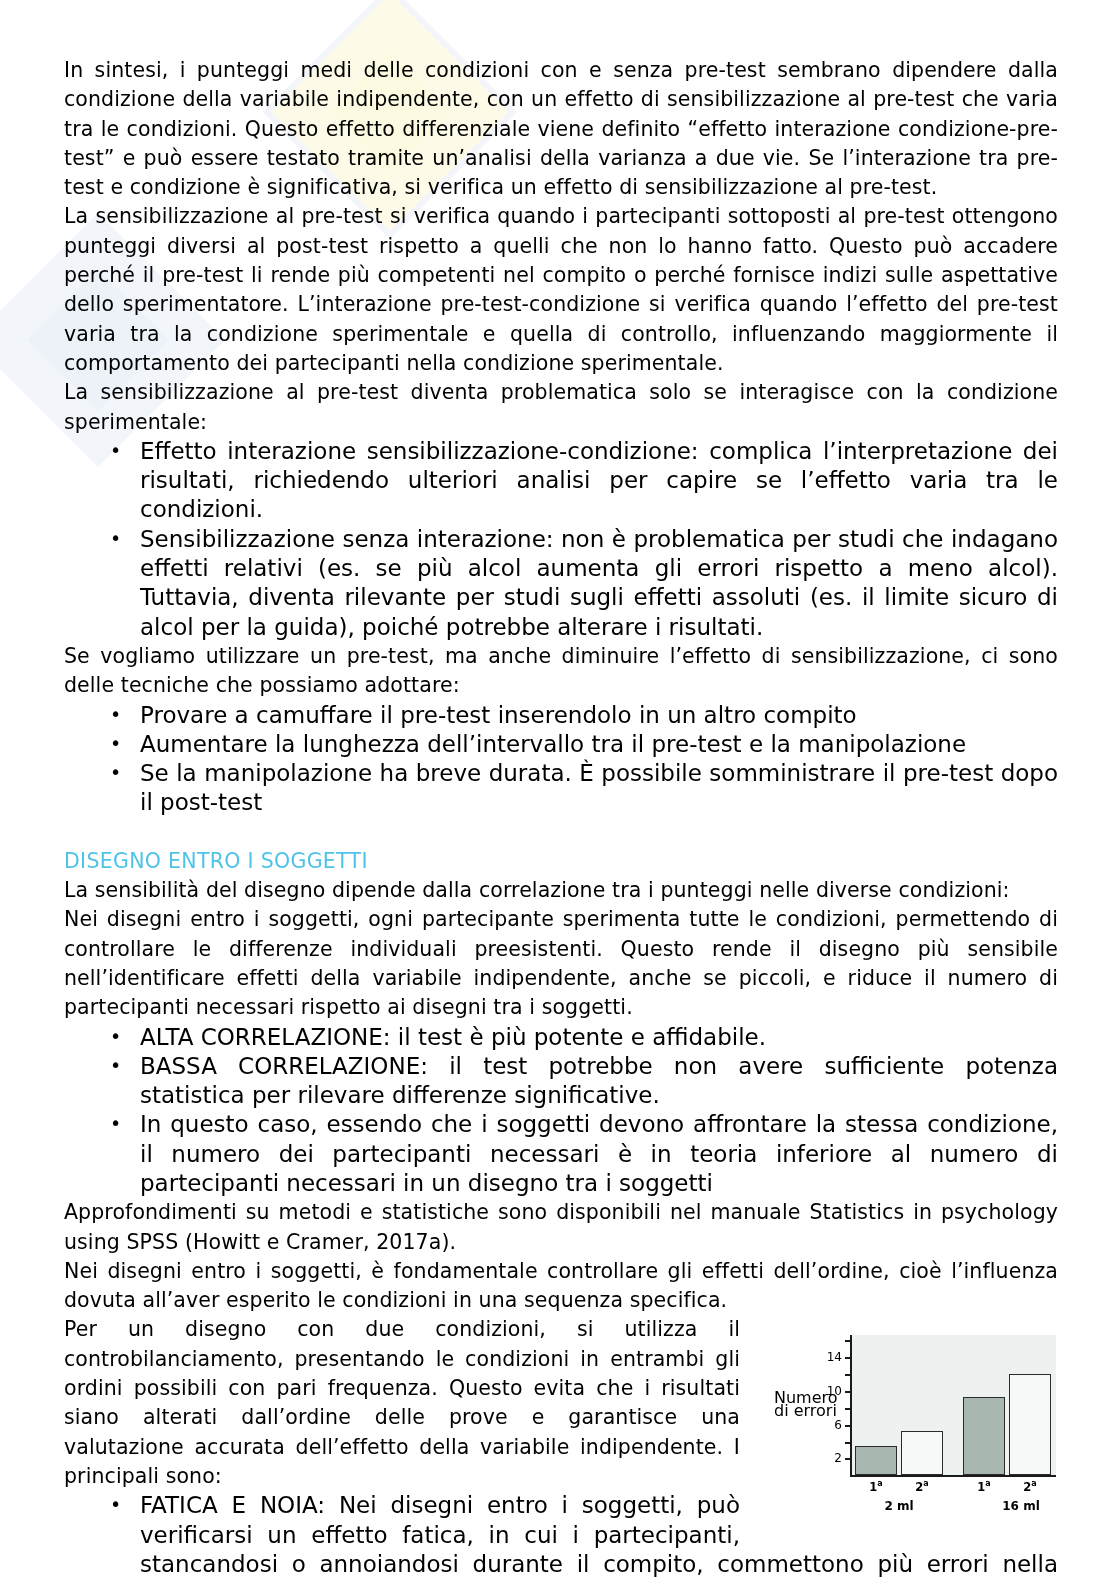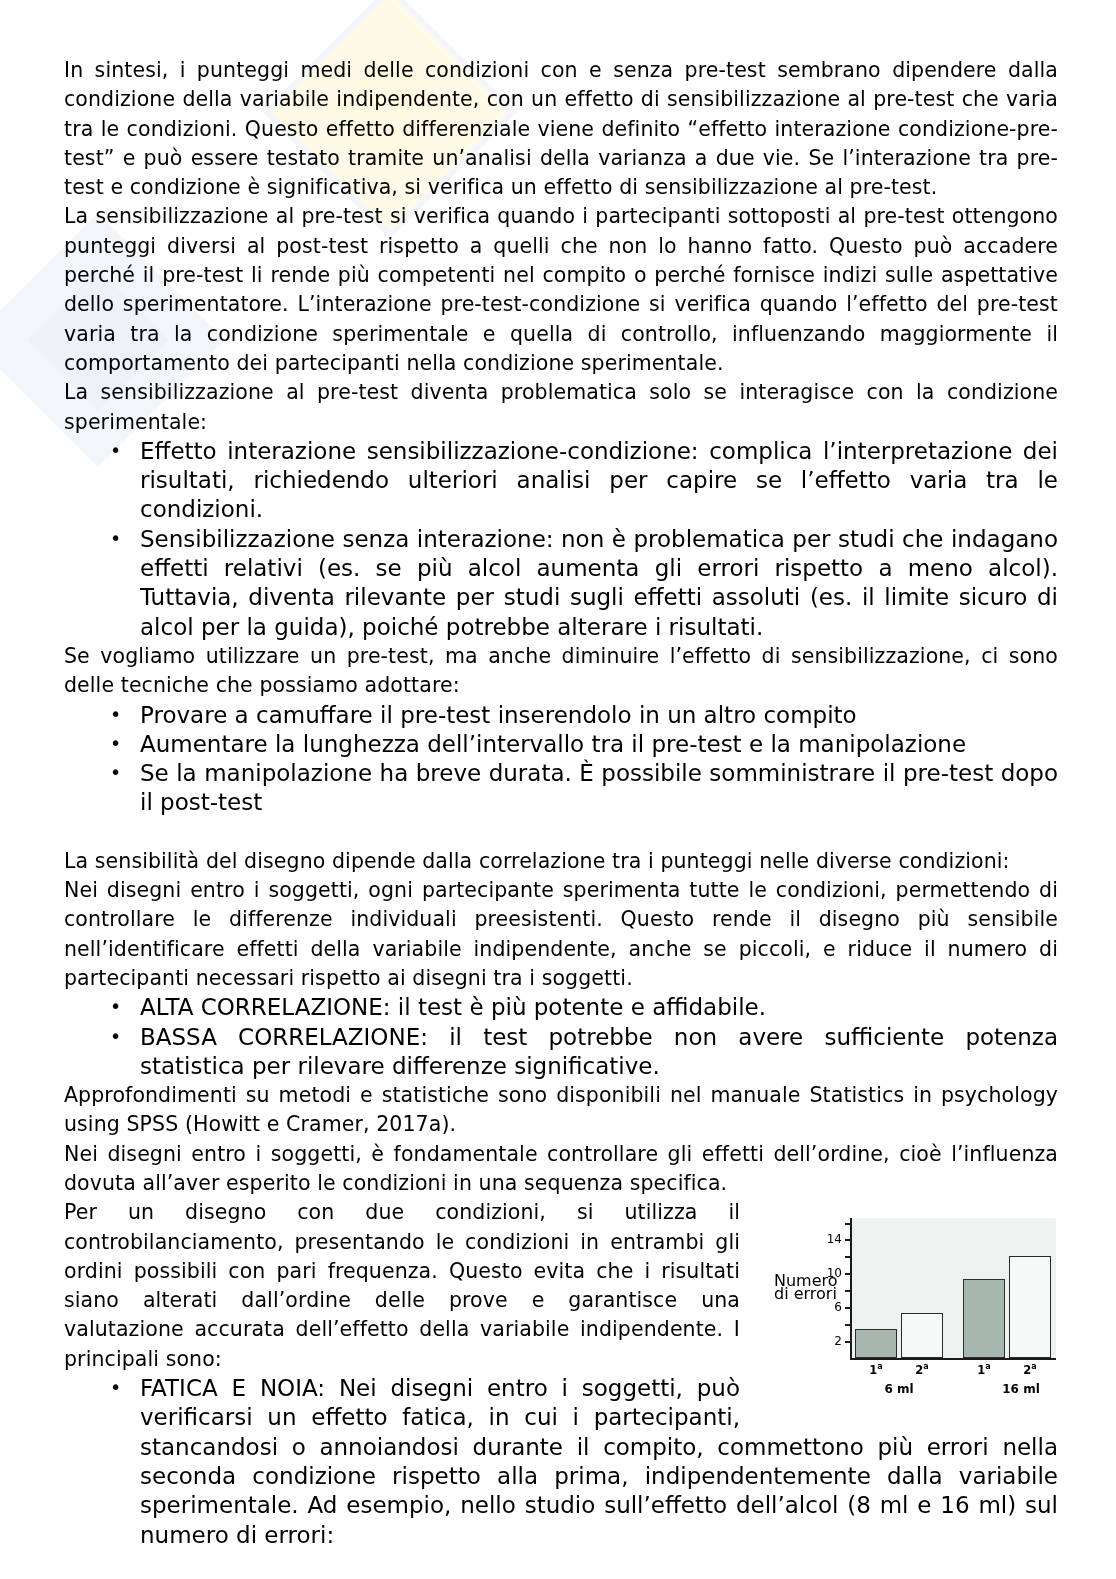--- a/index.html
+++ b/index.html
@@ -276,28 +276,30 @@
   <p class="para">Se vogliamo utilizzare un pre-test, ma anche diminuire l’effetto di sensibilizzazione, ci sono delle tecniche che possiamo adottare:</p>
 
   <ul class="bullets">
     <li>Provare a camuffare il pre-test inserendolo in un altro compito</li>
     <li>Aumentare la lunghezza dell’intervallo tra il pre-test e la manipolazione</li>
     <li>Se la manipolazione ha breve durata. È possibile somministrare il pre-test dopo il post-test</li>
   </ul>
 
   <div class="spacer-block"></div>
 
+  <h2 class="section-heading">DISEGNO ENTRO I SOGGETTI</h2>
 
   <p class="para">La sensibilità del disegno dipende dalla correlazione tra i punteggi nelle diverse condizioni:</p>
 
   <p class="para">Nei disegni entro i soggetti, ogni partecipante sperimenta tutte le condizioni, permettendo di controllare le differenze individuali preesistenti. Questo rende il disegno più sensibile nell’identificare effetti della variabile indipendente, anche se piccoli, e riduce il numero di partecipanti necessari rispetto ai disegni tra i soggetti.</p>
 
   <ul class="bullets">
     <li>ALTA CORRELAZIONE: il test è più potente e affidabile.</li>
     <li>BASSA CORRELAZIONE: il test potrebbe non avere sufficiente potenza statistica per rilevare differenze significative.</li>
+    <li>In questo caso, essendo che i soggetti devono affrontare la stessa condizione, il numero dei partecipanti necessari è in teoria inferiore al numero di partecipanti necessari in un disegno tra i soggetti</li>
   </ul>
 
   <p class="para">Approfondimenti su metodi e statistiche sono disponibili nel manuale Statistics in psychology using SPSS (Howitt e Cramer, 2017a).</p>
 
   <p class="para">Nei disegni entro i soggetti, è fondamentale controllare gli effetti dell’ordine, cioè l’influenza dovuta all’aver esperito le condizioni in una sequenza specifica.</p>
 
   <div class="flow-wrap">
 
     <figure class="figure-float">
       <div class="chart">
@@ -334,21 +336,21 @@
           </div>
 
         <div class="axis-x"></div>
         <div class="xlabels" id="chart-xlabels">
             <div class="xl" style="left: 24px;">1<sup>a</sup></div>
             <div class="xl" style="left: 70px;">2<sup>a</sup></div>
             <div class="xl" style="left: 132px;">1<sup>a</sup></div>
             <div class="xl" style="left: 178px;">2<sup>a</sup></div>
           </div>
         <div class="grouplabels" id="chart-grouplabels">
-            <div class="gl" style="left: 47px;">6 ml</div>
+            <div class="gl" style="left: 47px;">2 ml</div>
             <div class="gl" style="left: 169px;">16 ml</div>
           </div>
 
       </div>
     </figure>
 
     <p class="para">Per un disegno con due condizioni, si utilizza il controbilanciamento, presentando le condizioni in entrambi gli ordini possibili con pari frequenza. Questo evita che i risultati siano alterati dall’ordine delle prove e garantisce una valutazione accurata dell’effetto della variabile indipendente. I principali sono:</p>
 
     <ul class="bullets">
       <li>FATICA E NOIA: Nei disegni entro i soggetti, può verificarsi un effetto fatica, in cui i partecipanti, stancandosi o annoiandosi durante il compito, commettono più errori nella seconda condizione rispetto alla prima, indipendentemente dalla variabile sperimentale. Ad esempio, nello studio sull’effetto dell’alcol (8 ml e 16 ml) sul numero di errori:</li>

